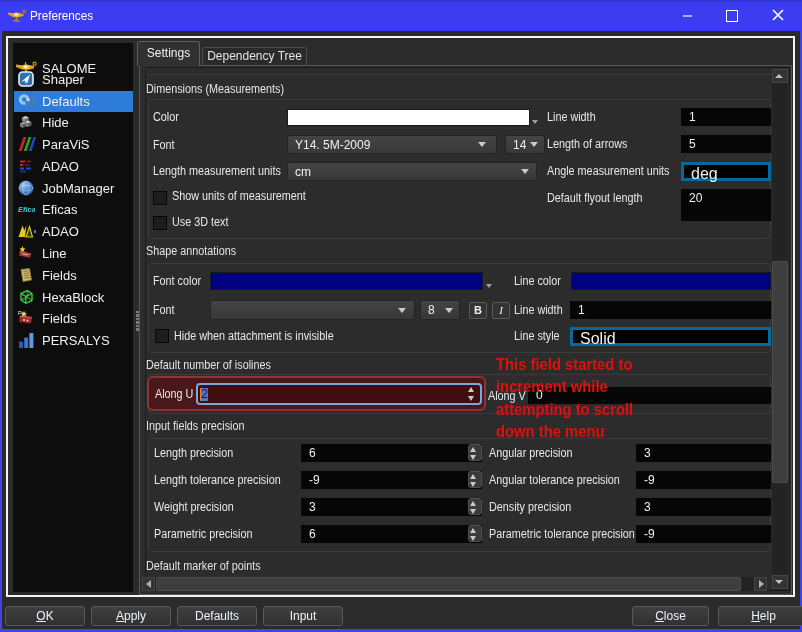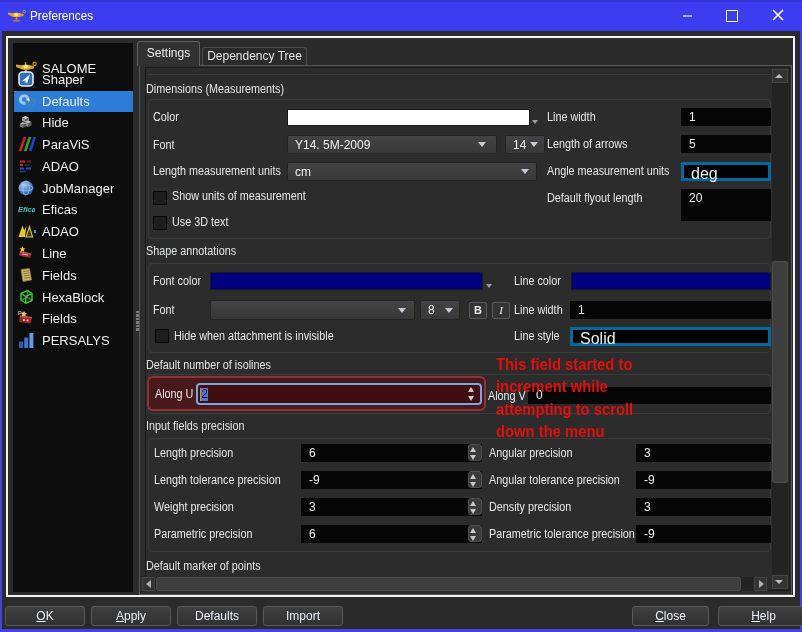--- a/index.html
+++ b/index.html
@@ -310,15 +310,15 @@
   </svg>
 <div class="a" style="left:754px;top:577px;width:13px;height:14px;background:#333;border:1px solid #454545"></div>
 <svg class="a" style="left:757px;top:580px" width="8" height="8">
     <path d="M2 0 L7 4 L2 8 Z" fill="#b0b0b0"></path>
   </svg>
 <div class="a" style="left:156px;top:577px;width:585px;height:14px;background:#3e3e3e;border:1px solid #4c4c4c;border-radius:2px"></div>
 
 <div class="btn" style="left:5px;top:606px;width:80px"><u>O</u>K</div>
 <div class="btn" style="left:91px;top:606px;width:80px"><u>A</u>pply</div>
 <div class="btn" style="left:177px;top:606px;width:80px">Defaults</div>
-<div class="btn" style="left:263px;top:606px;width:80px">Import</div>
+<div class="btn" style="left:263px;top:606px;width:80px">Input</div>
 <div class="btn" style="left:632px;top:606px;width:77px"><u>C</u>lose</div>
 <div class="btn" style="left:718px;top:606px;width:91px"><u>H</u>elp</div>
 
 </body></html>

